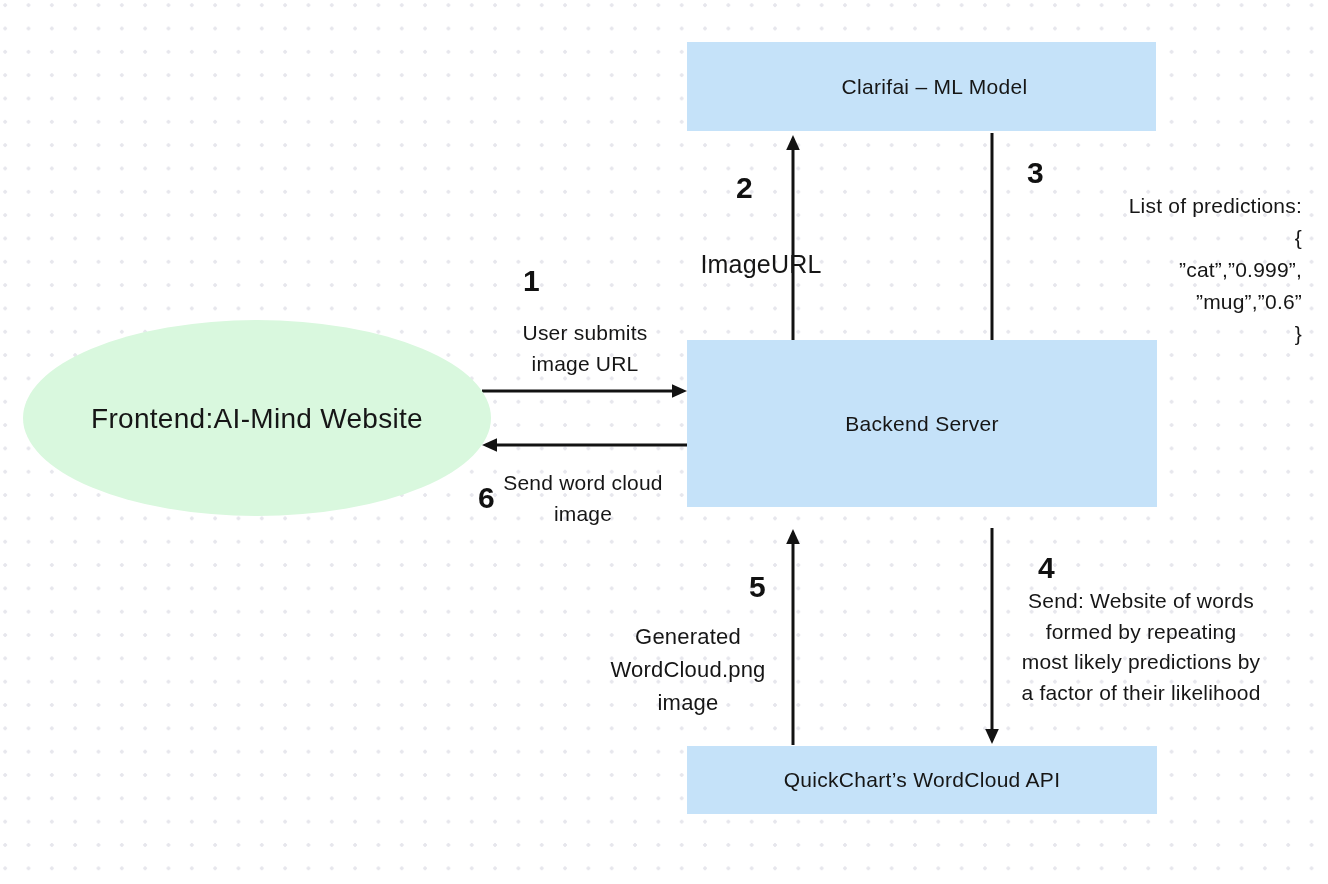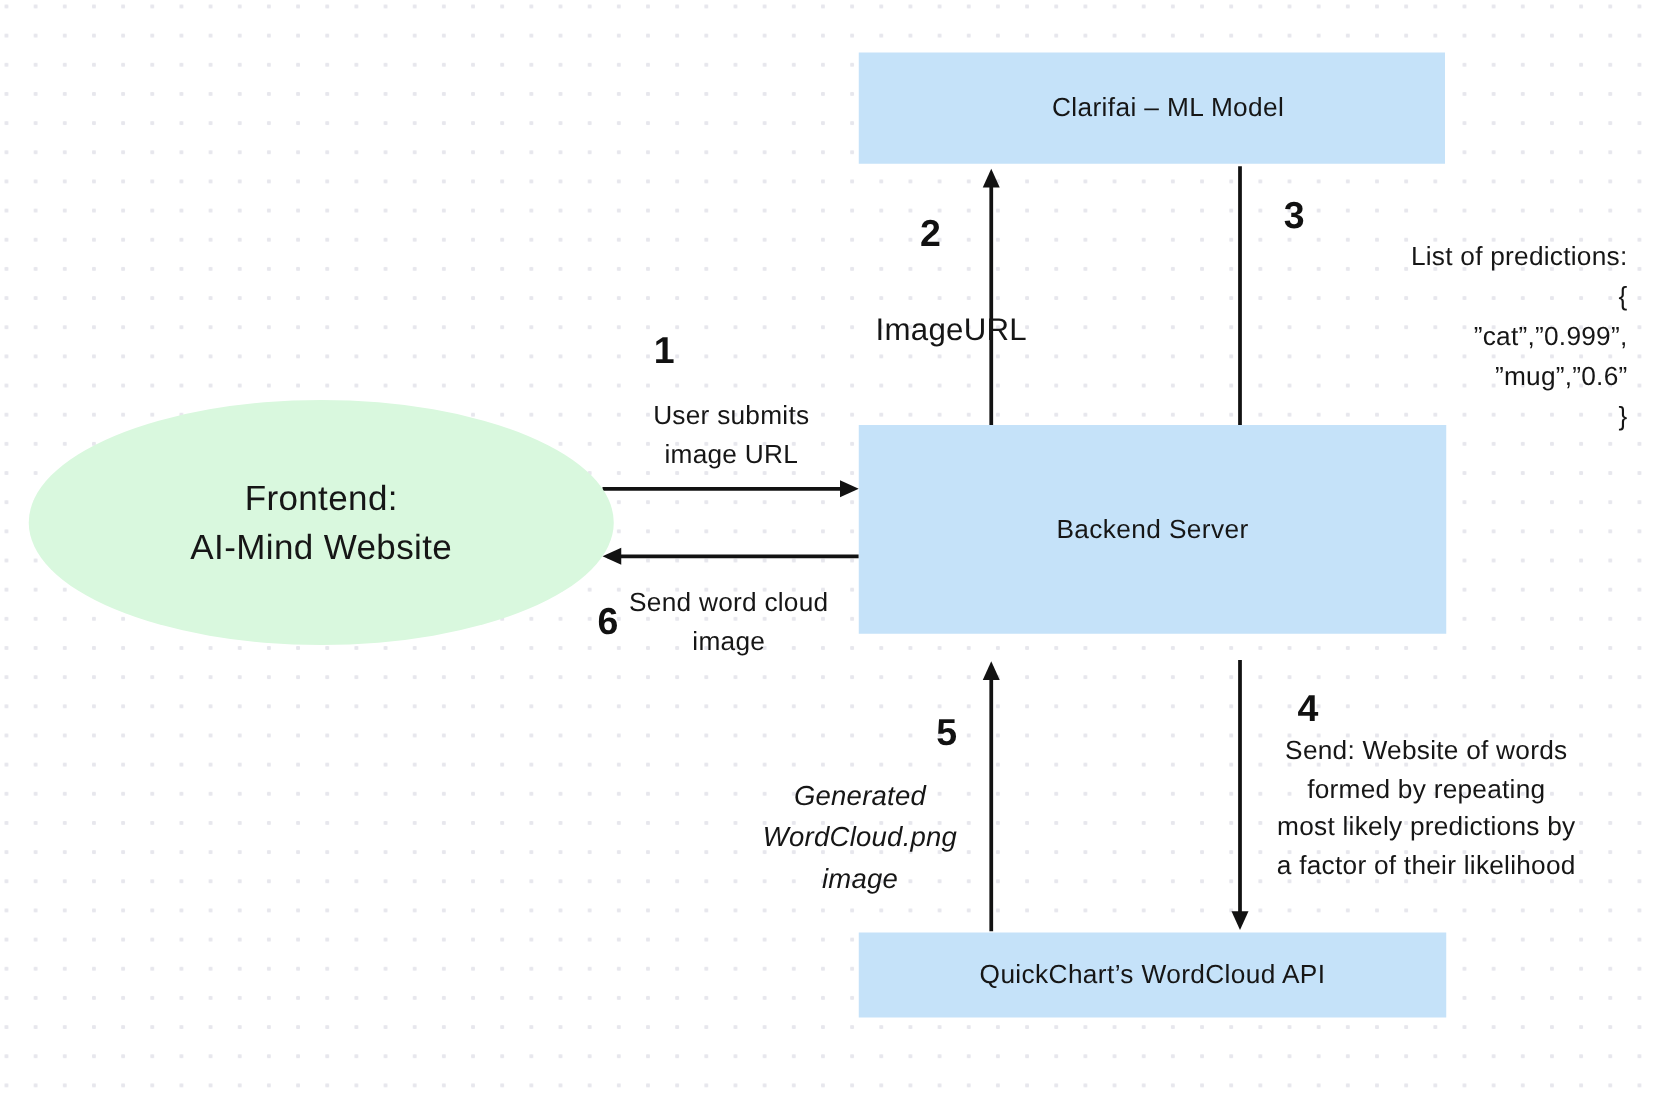--- a/index.html
+++ b/index.html
@@ -21,21 +21,21 @@
     display:flex; align-items:center; justify-content:center;
     font-size:21px; letter-spacing:.3px; color:#161616;
   }
   .node-clarifai   { left:687px; top:42px;  width:469px; height:89px;padding-left:26px; }
   .node-backend    { left:687px; top:340px; width:470px; height:167px; }
   .node-quickchart { left:687px; top:746px; width:470px; height:68px; }
 
   .node-ellipse {
     position:absolute; left:23px; top:320px; width:468px; height:196px;
     border-radius:50%; background:#d9f8de;
-    display:flex; flex-direction:column; align-items:center; justify-content:center;
+    display:flex; flex-direction:row; align-items:center; justify-content:center;
     font-size:28px; line-height:39px; letter-spacing:.3px; text-align:center; color:#161616;
   }
 
   .step-num {
     position:absolute; font-weight:700; font-size:30px; line-height:30px; color:#111;
   }
   .num-1 { left:523px;  top:266px; }
   .num-2 { left:736px;  top:173px; }
   .num-3 { left:1027px; top:158px; }
   .num-4 { left:1038px; top:553px; }
@@ -44,21 +44,21 @@
 
   .edge-label {
     position:absolute; font-size:21px; line-height:31px; letter-spacing:.2px;
     text-align:center; color:#161616; white-space:nowrap;
   }
   .lbl-1 { left:465px; top:317px; width:240px; }
   .lbl-2 { left:663px; top:231px; width:196px; font-size:25px;margin-top:18px; }
   .lbl-3 { left:1022px; top:190px; width:280px; text-align:right; line-height:32px; }
   .lbl-3 .indent { padding-left:24px; }
   .lbl-4 { left:981px; top:586px; width:320px; line-height:30.5px; }
-  .lbl-5 { left:568px; top:620px; width:240px; font-size:22px; line-height:33px;font-style:italic; }
+  .lbl-5 { left:568px; top:620px; width:240px; font-size:22px; line-height:33px; }
   .lbl-6 { left:463px; top:467px; width:240px; }
 </style>
 </head>
 <body>
 
 <div class="canvas">
 
   <svg class="arrow-layer" viewBox="0 0 1328 884" xmlns="http://www.w3.org/2000/svg">
     <defs>
       <marker id="ah" markerUnits="userSpaceOnUse" markerWidth="18" markerHeight="18" refX="12" refY="9" orient="auto">

